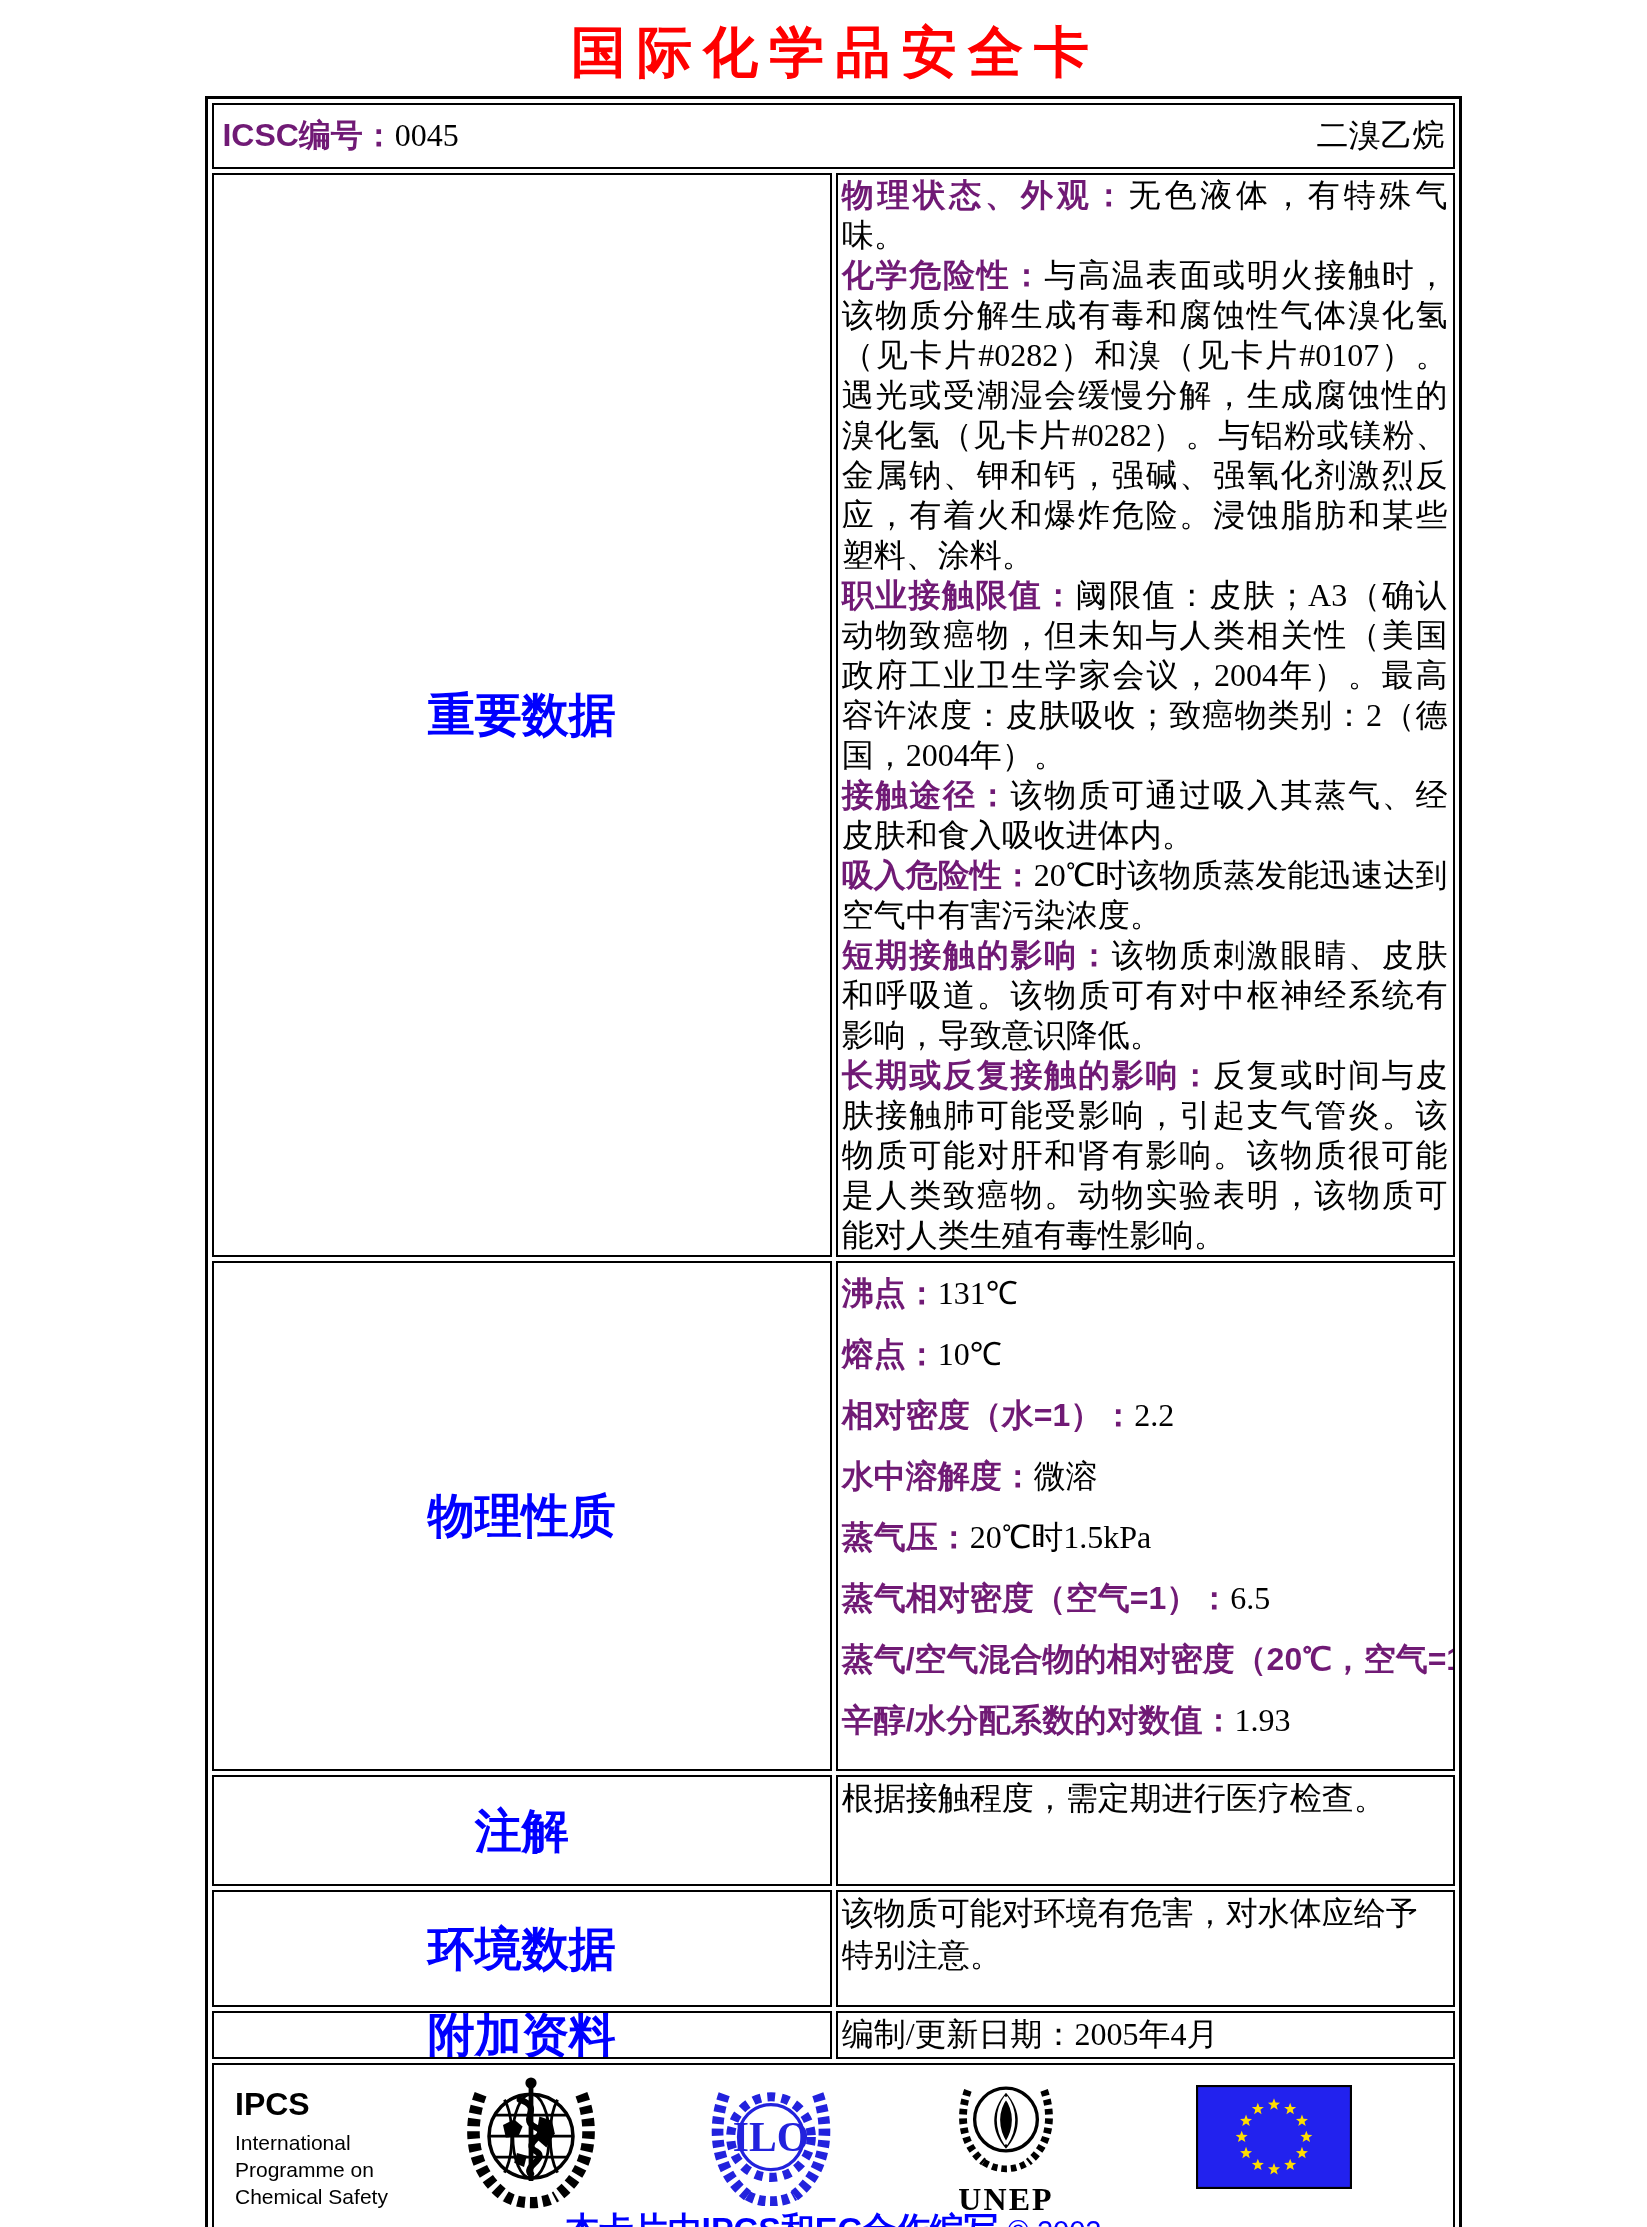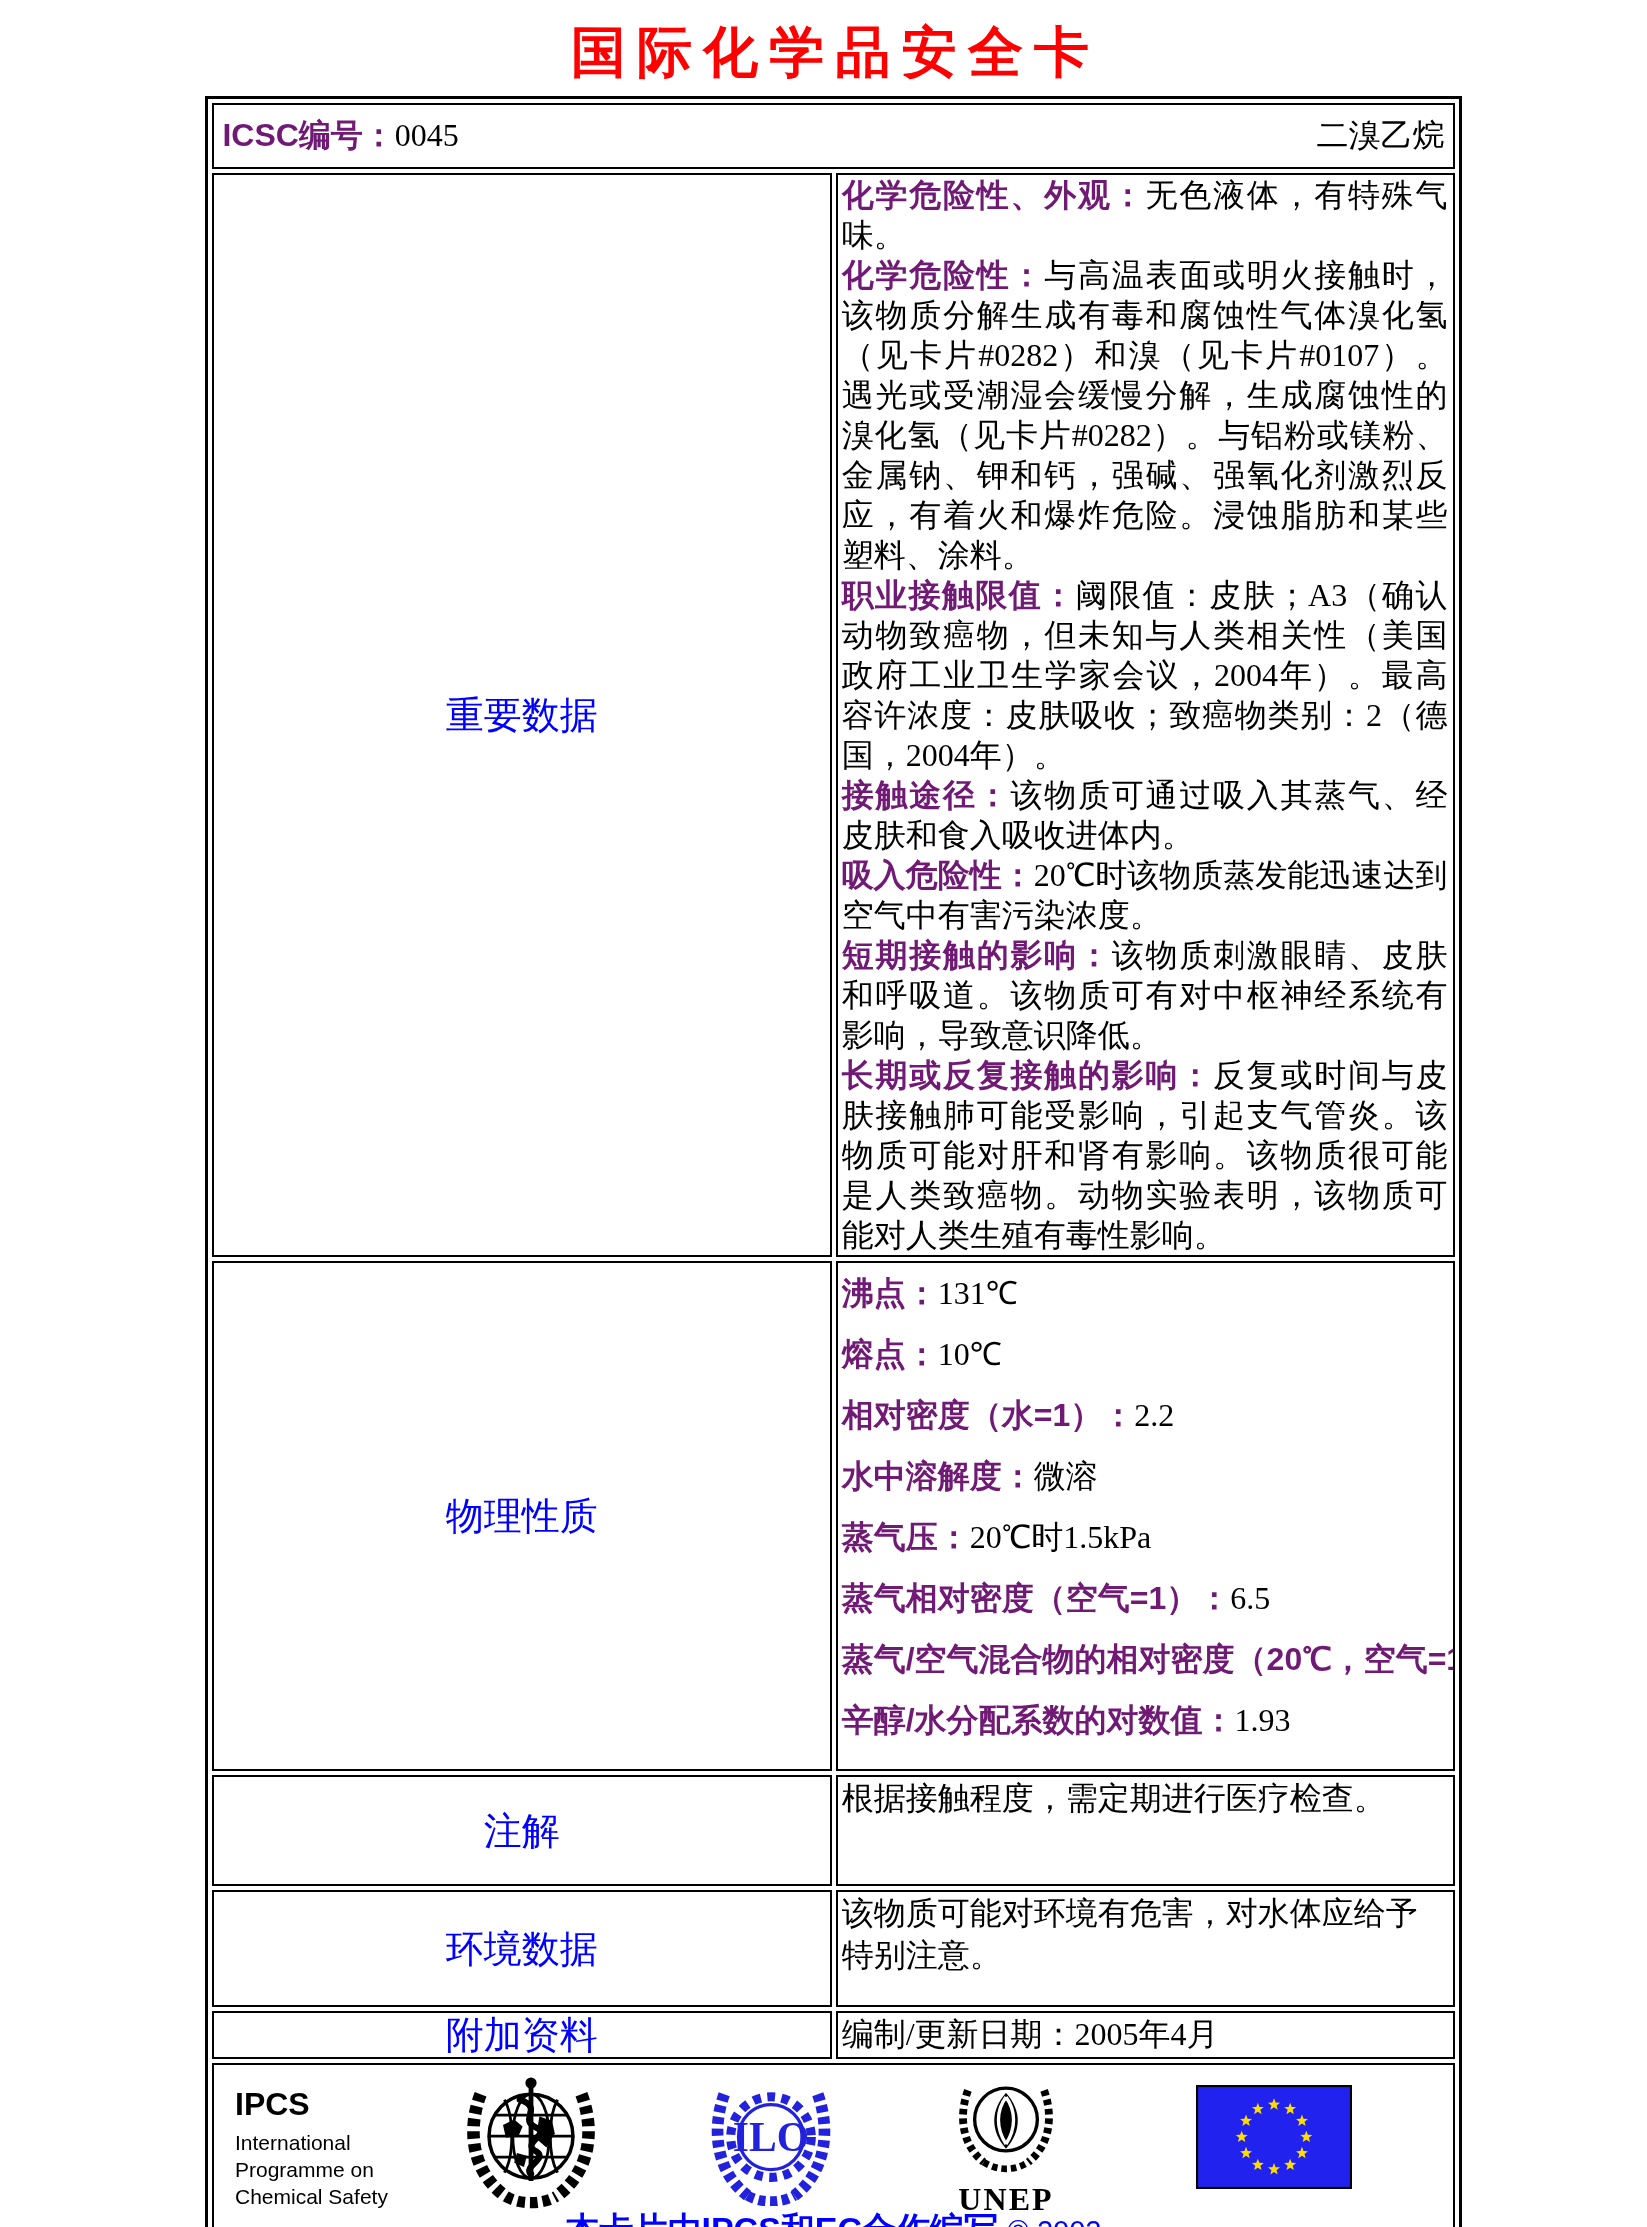--- a/index.html
+++ b/index.html
@@ -8,22 +8,22 @@
 
   .title{position:absolute;top:21px;left:12px;width:100%;margin:0;text-align:center;
          color:#ff0000;font-size:55px;line-height:64px;font-weight:bold;letter-spacing:11.2px;
          font-family:"Liberation Serif",serif;}
 
   table.card{position:absolute;left:205px;top:96px;width:1257px;
              border:3.5px solid #000;border-collapse:separate;border-spacing:4.2px;
              table-layout:fixed;background:#fff;}
   td{border:2.8px solid #000;background:#fff;overflow:hidden;}
 
-  td.lbl{width:172px;text-align:center;vertical-align:middle;color:#0000ff;font-weight:normal;
-         font-family:"Liberation Sans",sans-serif;font-size:38px;line-height:42px;margin-left:25px;}
+  td.lbl{width:172px;text-align:center;vertical-align:middle;color:#0000ff;font-weight:bold;
+         font-family:"Liberation Sans",sans-serif;font-size:47px;line-height:42px;margin-left:25px;}
   td.cnt{vertical-align:top;padding:0 5.6px 0 4.2px;}
 
   td.hdr{height:62px;vertical-align:middle;padding:0 8.4px;font-size:32px;}
   .hdr-left{float:left;}
   .hdr-right{float:right;font-family:"Liberation Serif",serif;color:#000;}
   .bl{color:#701a75;font-weight:bold;font-family:"Liberation Sans",sans-serif;}
   .tx{color:#000;font-family:"Liberation Serif",serif;}
 
   td.r-imp{height:701px;}
   td.r-phy{height:504px;}
@@ -63,21 +63,21 @@
         <tr>
       <td class="hdr" colspan="2">
         <span class="hdr-left"><span class="bl">ICSC编号：</span><span class="tx">0045</span></span>
         <span class="hdr-right">二溴乙烷</span>
       </td>
     </tr>
 
     <tr>
       <td class="lbl r-imp">重要数据</td>
       <td class="cnt r-imp">
-        <p class="item"><span class="bl">化学危险性、外观：</span><span class="tx">无色液体，有特殊气味。</span></p>
+        <p class="item"><span class="bl">物理状态、外观：</span><span class="tx">无色液体，有特殊气味。</span></p>
         <p class="item"><span class="bl">化学危险性：</span><span class="tx">与高温表面或明火接触时，该物质分解生成有毒和腐蚀性气体溴化氢（见卡片#0282）和溴（见卡片#0107）。遇光或受潮湿会缓慢分解，生成腐蚀性的溴化氢（见卡片#0282）。与铝粉或镁粉、金属钠、钾和钙，强碱、强氧化剂激烈反应，有着火和爆炸危险。浸蚀脂肪和某些塑料、涂料。</span></p>
         <p class="item"><span class="bl">职业接触限值：</span><span class="tx">阈限值：皮肤；A3（确认动物致癌物，但未知与人类相关性（美国政府工业卫生学家会议，2004年）。最高容许浓度：皮肤吸收；致癌物类别：2（德国，2004年）。</span></p>
         <p class="item"><span class="bl">接触途径：</span><span class="tx">该物质可通过吸入其蒸气、经皮肤和食入吸收进体内。</span></p>
         <p class="item"><span class="bl">吸入危险性：</span><span class="tx">20℃时该物质蒸发能迅速达到空气中有害污染浓度。</span></p>
         <p class="item"><span class="bl">短期接触的影响：</span><span class="tx">该物质刺激眼睛、皮肤和呼吸道。该物质可有对中枢神经系统有影响，导致意识降低。</span></p>
         <p class="item"><span class="bl">长期或反复接触的影响：</span><span class="tx">反复或时间与皮肤接触肺可能受影响，引起支气管炎。该物质可能对肝和肾有影响。该物质很可能是人类致癌物。动物实验表明，该物质可能对人类生殖有毒性影响。</span></p>
       </td>
     </tr>
 
     <tr>

